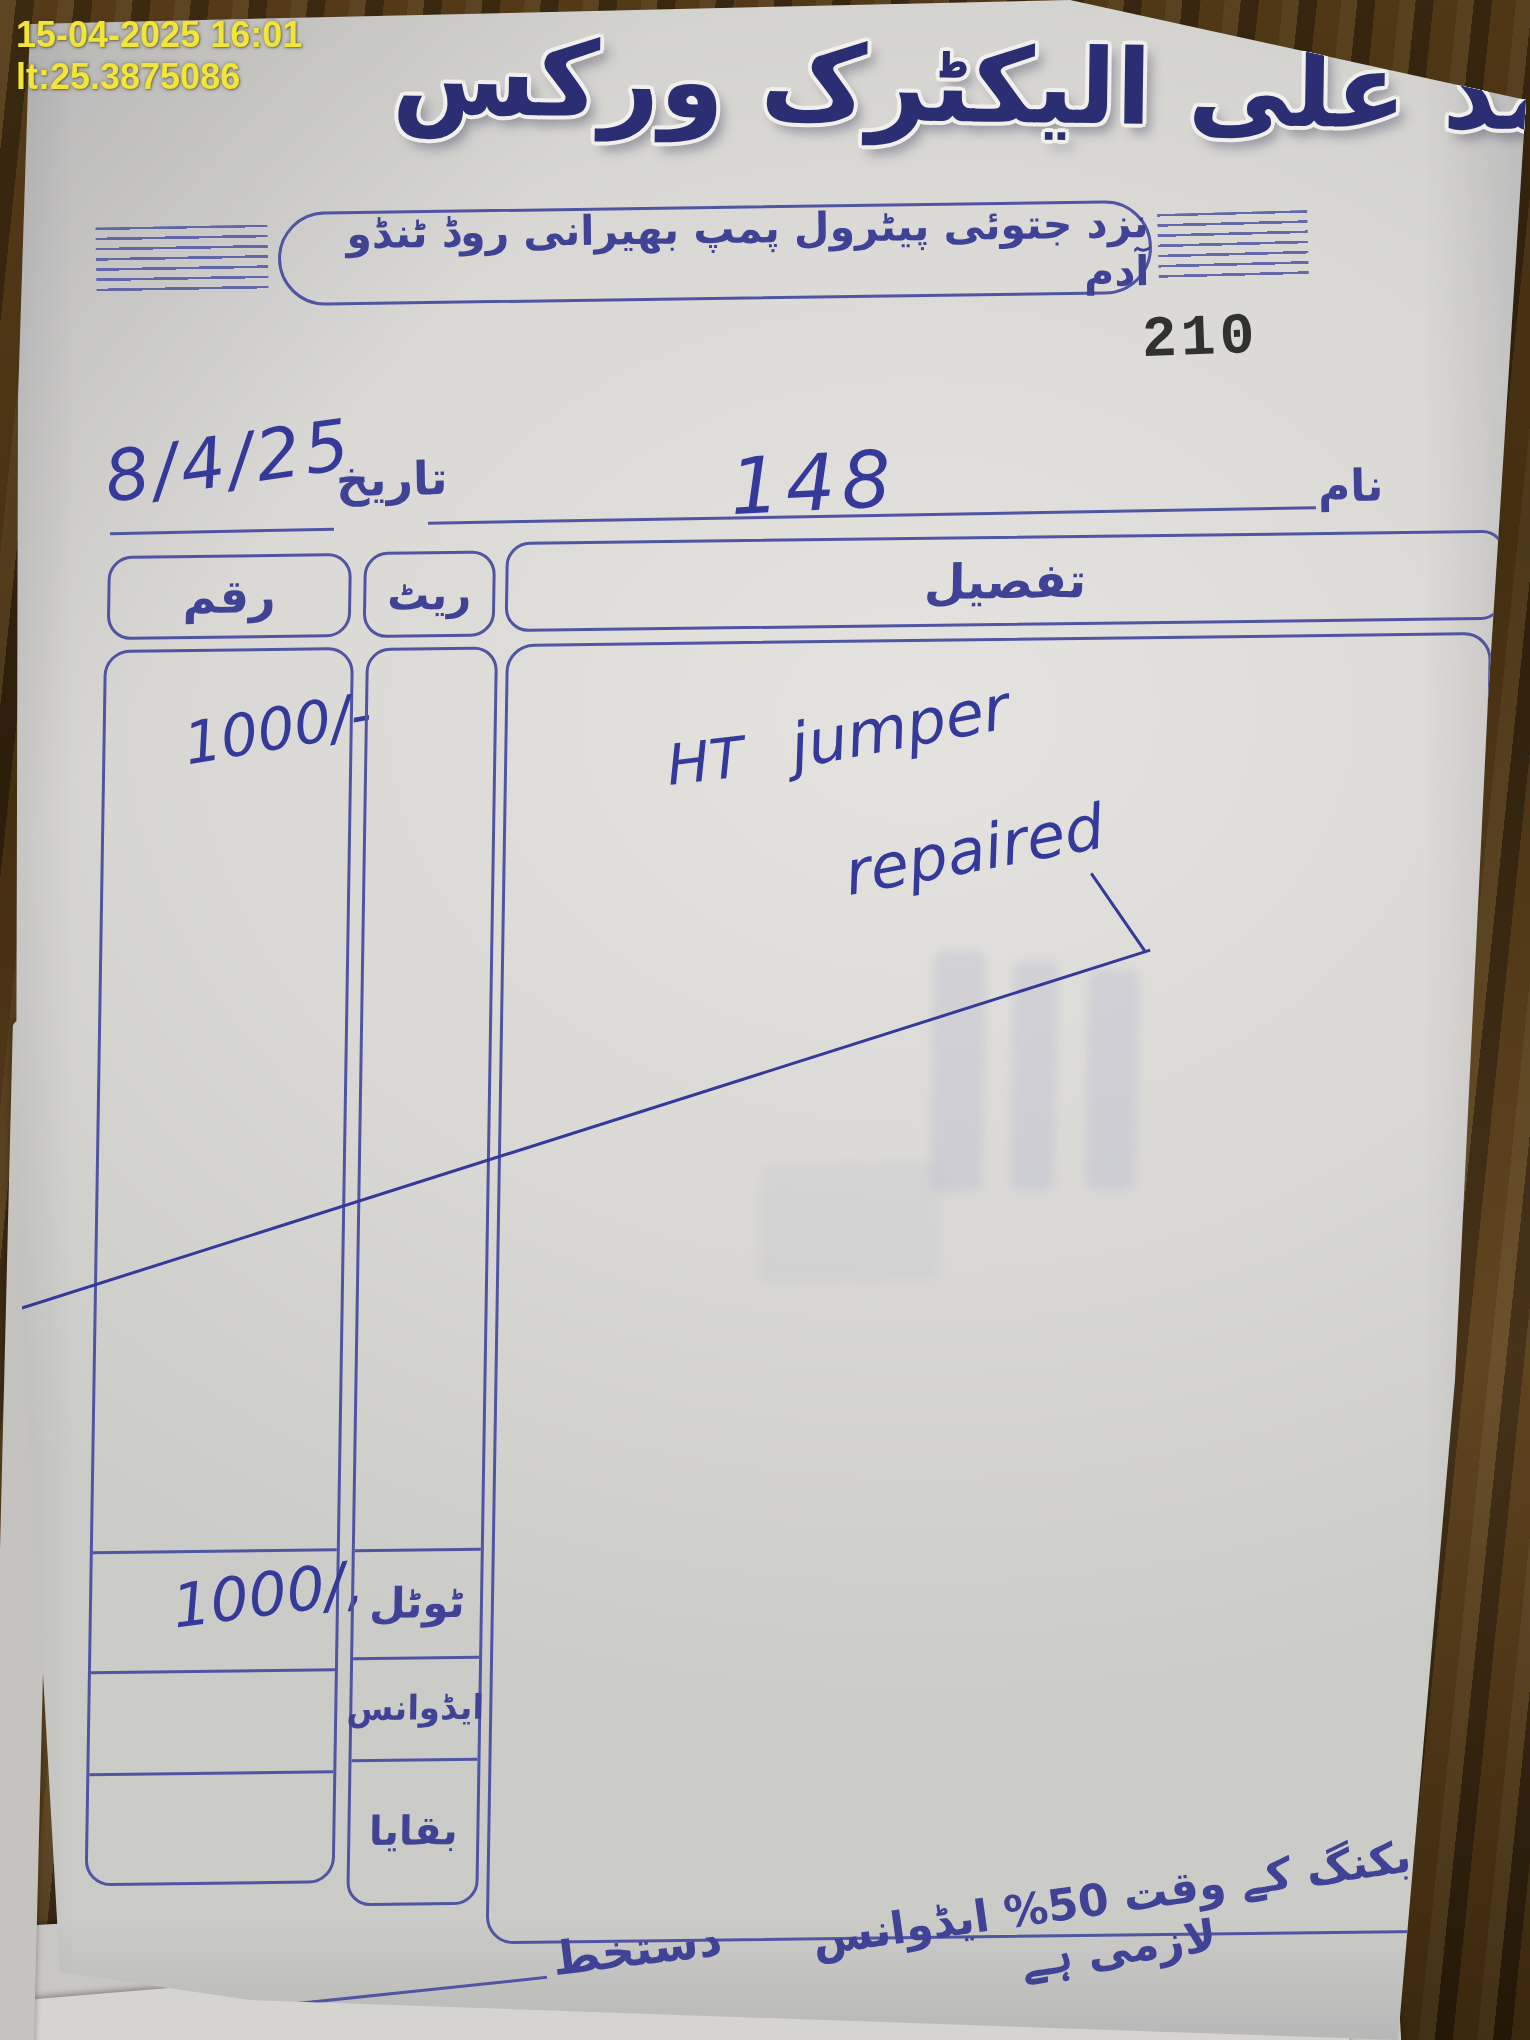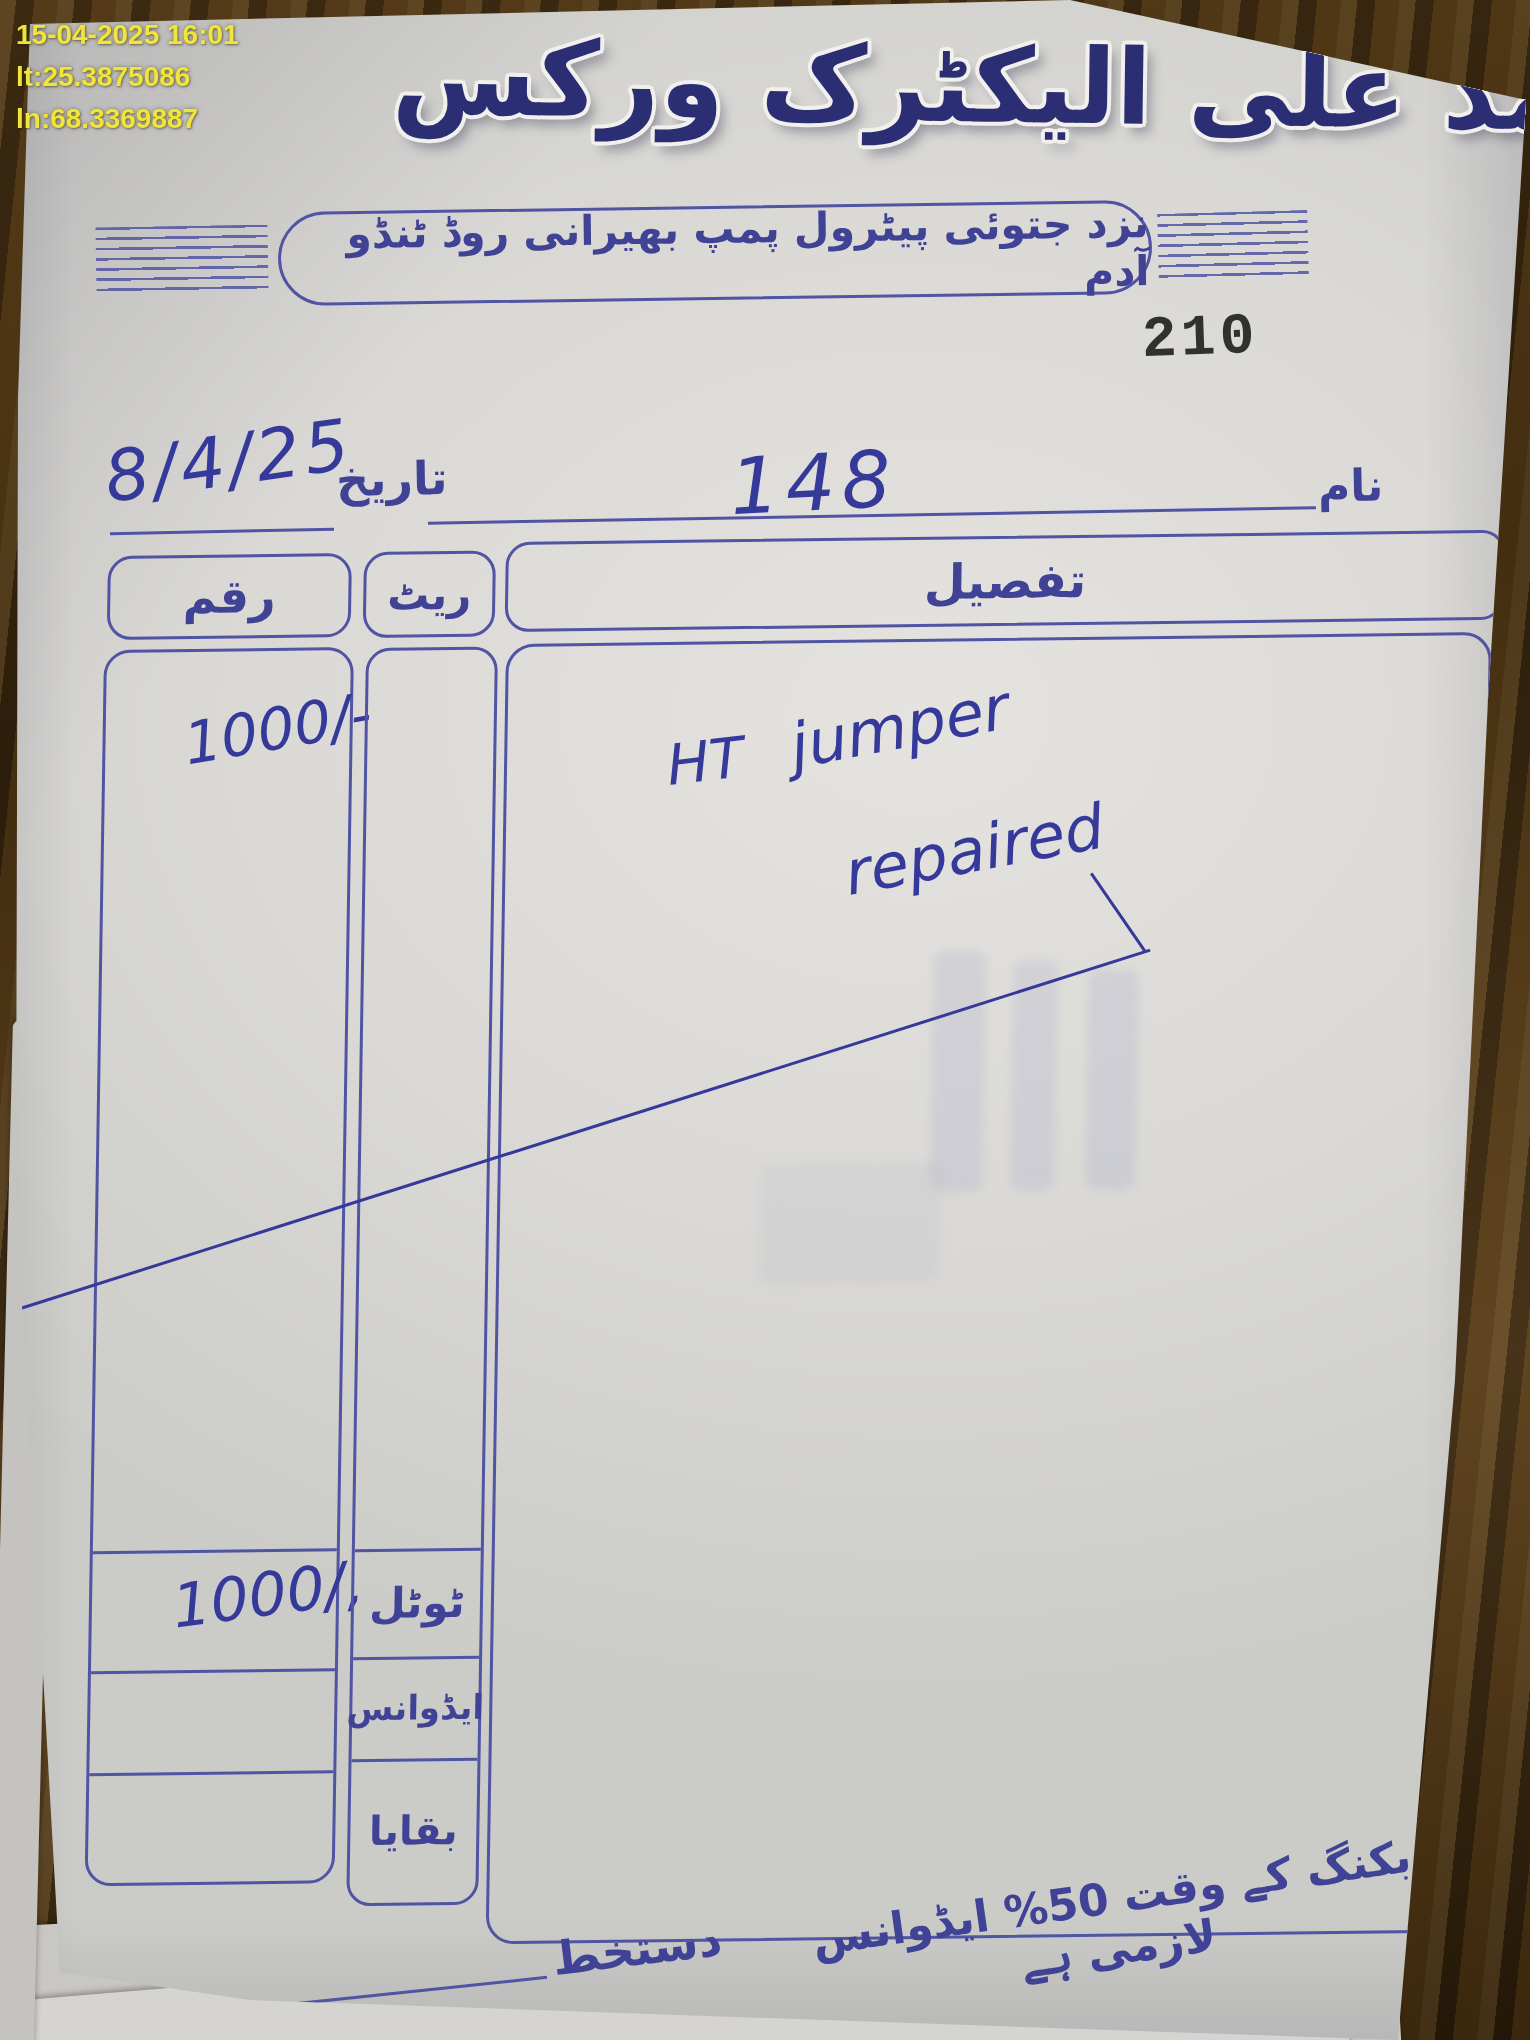--- a/index.html
+++ b/index.html
@@ -45,21 +45,21 @@
   .capsule { position:absolute; border:3px solid #5054a2; border-radius:48px;
     display:flex; align-items:center; justify-content:center; }
 
   .rules { position:absolute; background:repeating-linear-gradient(to bottom,#5054a2 0 2.6px, transparent 2.6px 10.2px); opacity:0.85; }
 
   .serial { position:absolute; font-family:"Liberation Mono",monospace; font-weight:bold;
     color:rgba(25,25,25,0.88); letter-spacing:4px; }
 
   .overlay { position:absolute; left:16px; top:14px; z-index:60;
     font-family:"Liberation Sans",sans-serif; font-weight:bold;
-    color:#f2e53a; font-size:28px; line-height:42px;
+    color:#f2e53a; font-size:36px; line-height:42px;
     text-shadow:0 0 4px rgba(70,60,0,0.55), 1px 1px 2px rgba(0,0,0,0.35); }
 
   .urdu { direction:rtl; }
 </style>
 </head>
 <body>
 
 <div id="frame">
 
   <div class="wood"></div>
@@ -130,16 +130,15 @@
     <div class="abs print urdu" style="left:760px;top:1872px;width:710px;font-size:44px;font-weight:bold;text-align:center;transform:rotate(-8deg);">بکنگ کے وقت 50% ایڈوانس لازمی ہے</div>
 
     <div class="abs print urdu" style="left:552px;top:1922px;font-size:46px;font-weight:bold;transform:rotate(-7deg);">دستخط</div>
     <div class="inkline" style="left:162px;top:1996px;width:386px;height:3px;background:#5054a2;transform:rotate(-6deg);"></div>
 
   </div>
 
   <div class="overlay">
     <div>15-04-2025 16:01</div>
     <div>lt:25.3875086</div>
-    <div>ln:68.3369887</div>
   </div>
 
 </div>
 
 </body></html>

